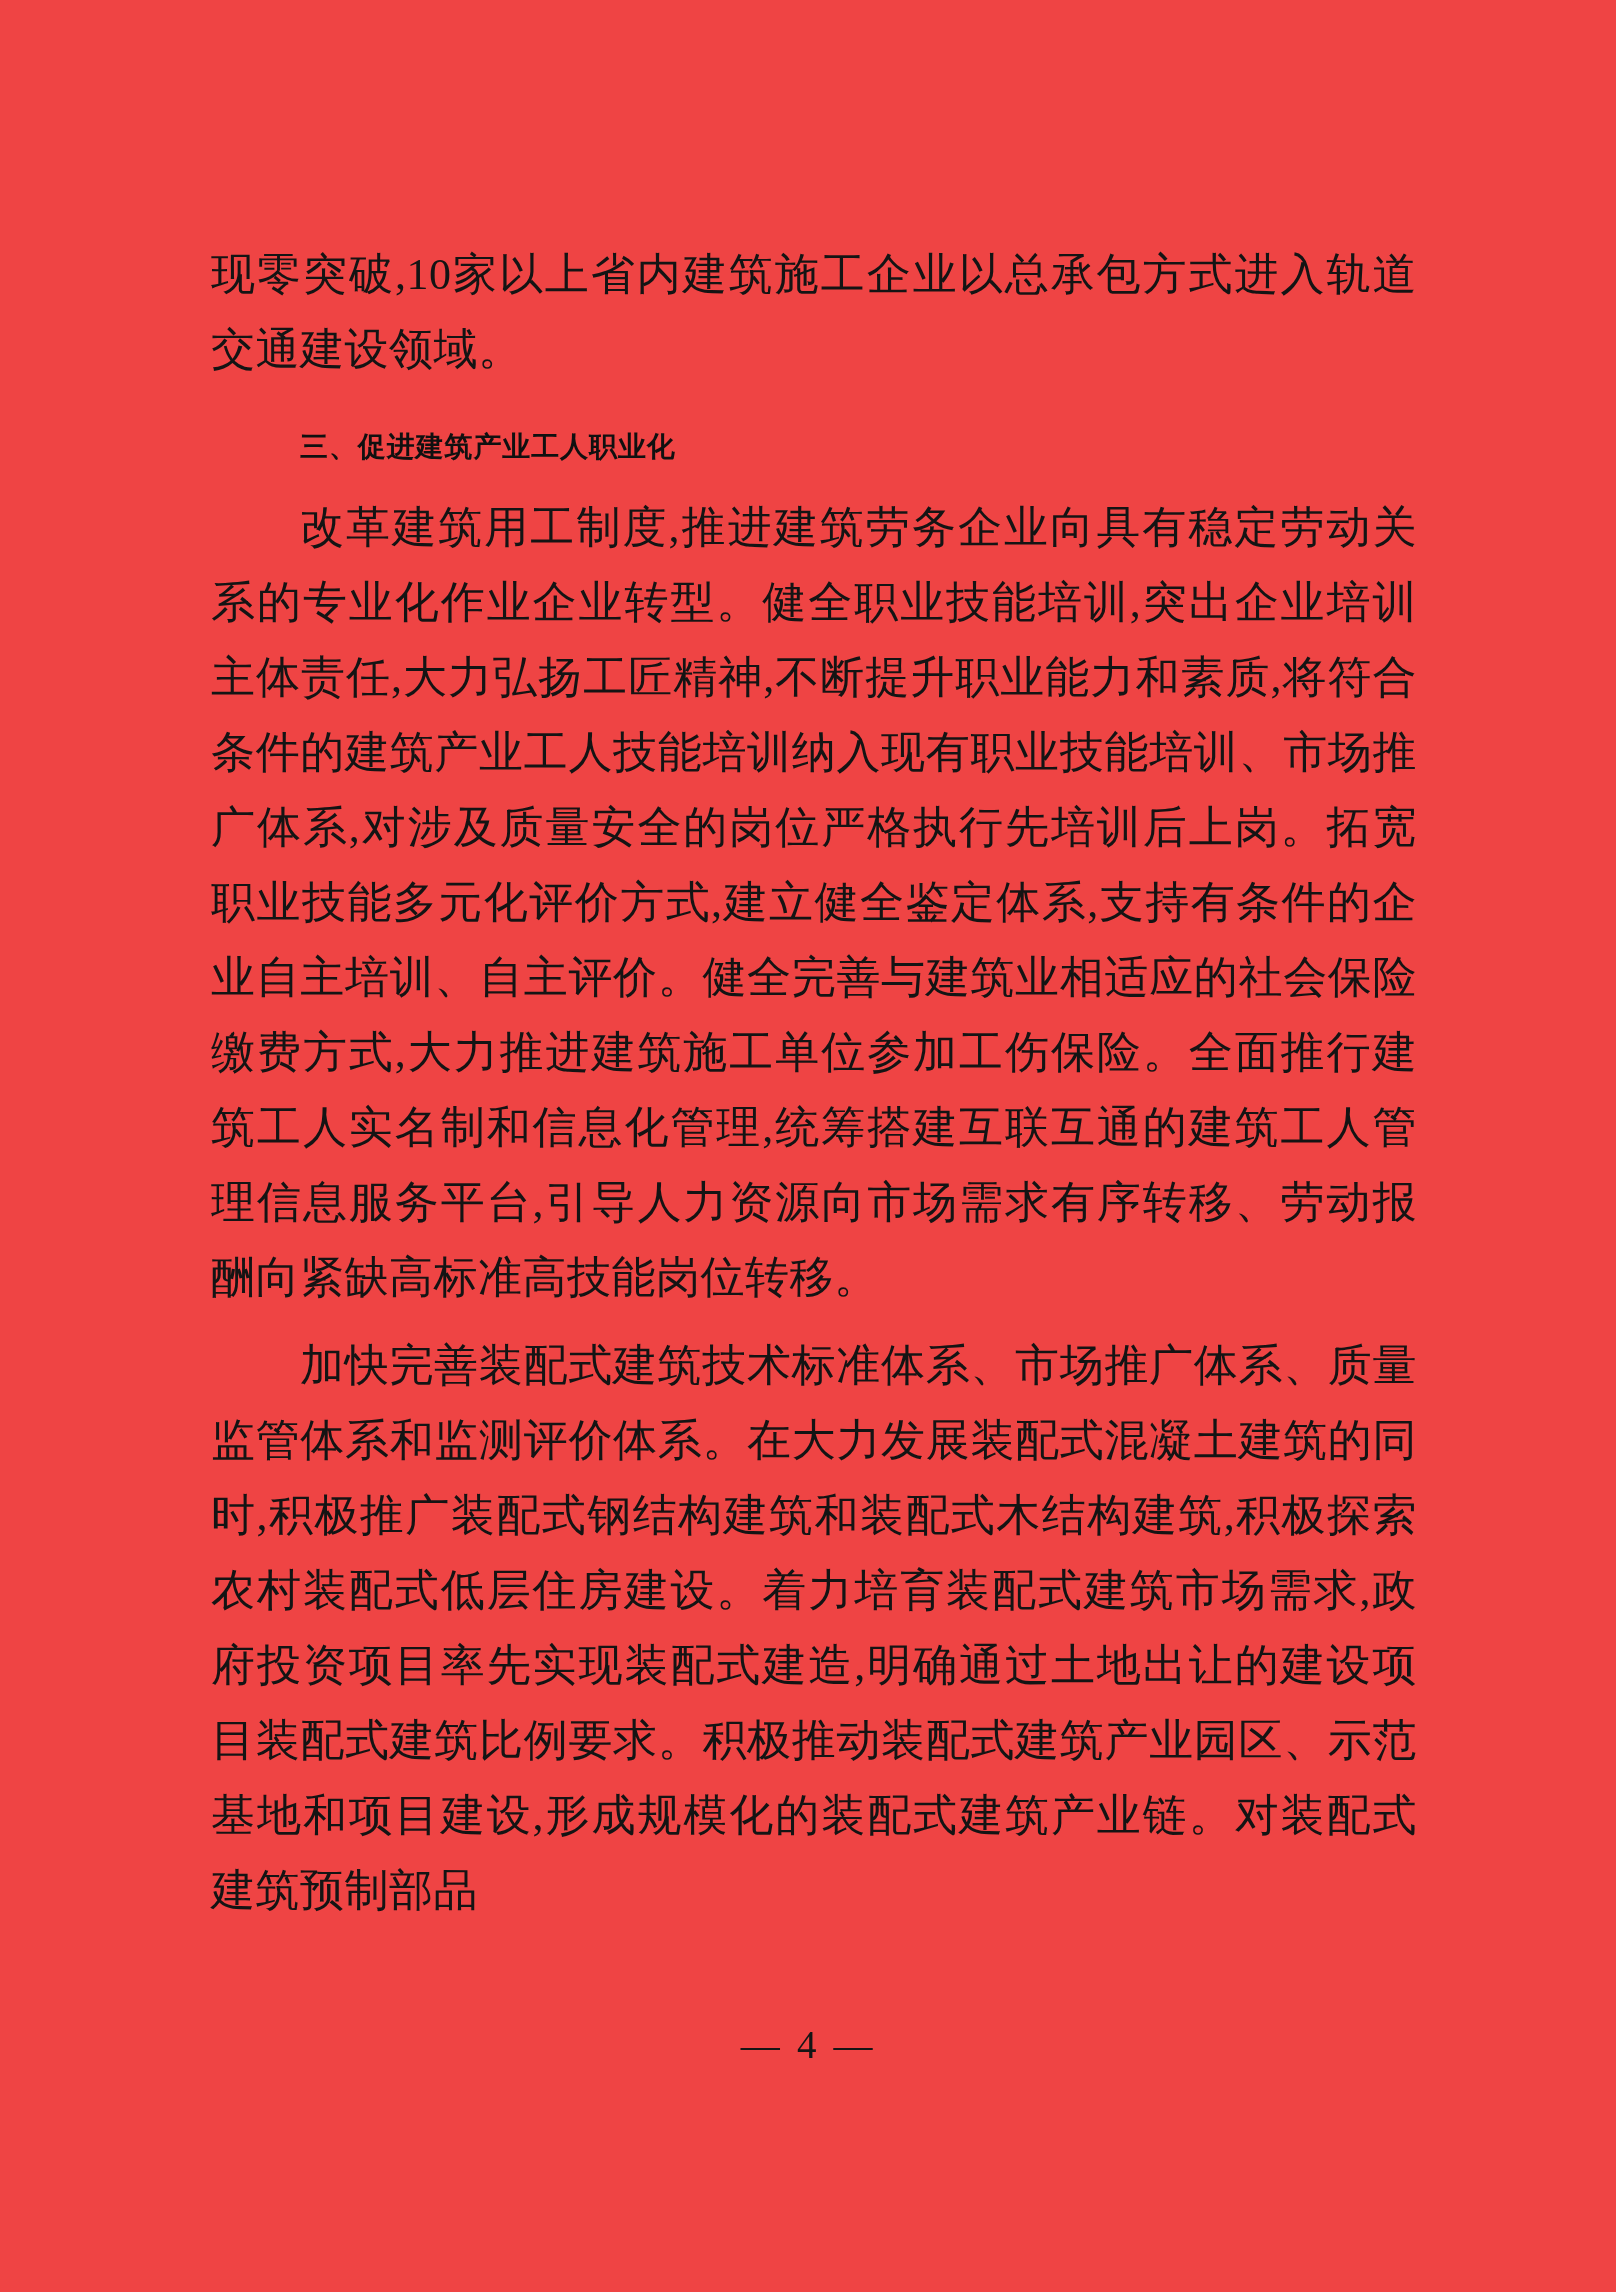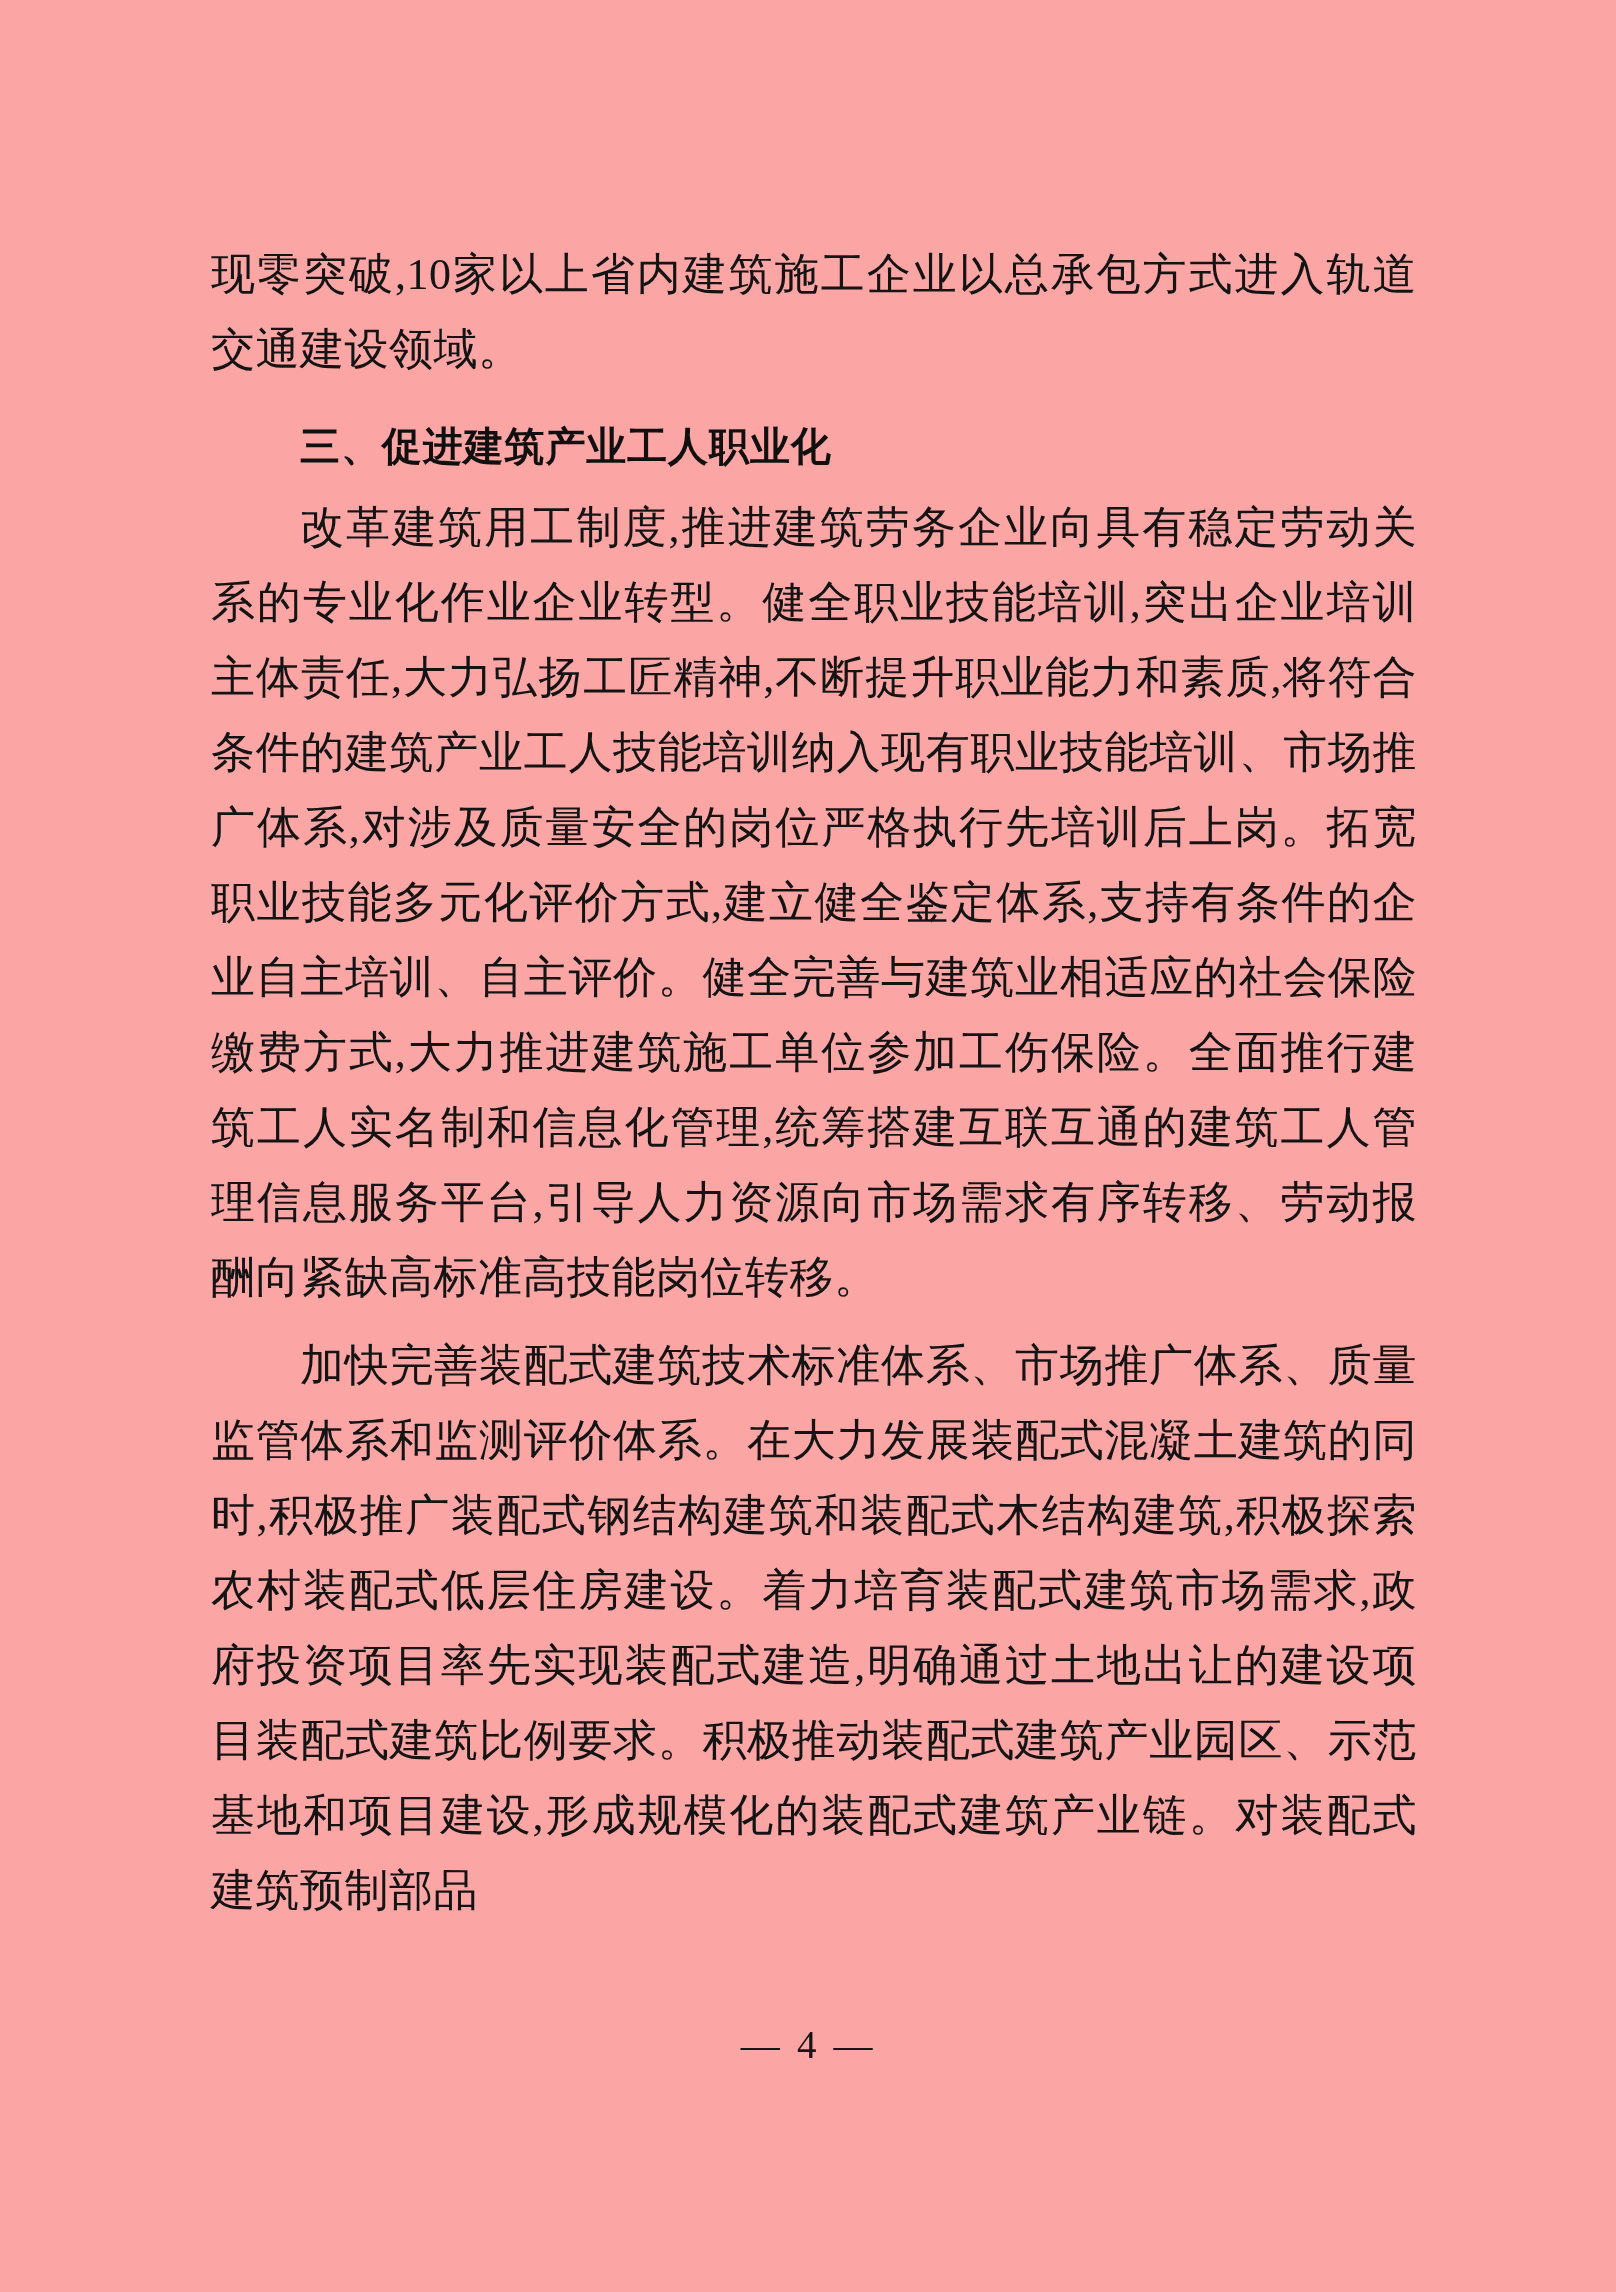--- a/index.html
+++ b/index.html
@@ -4,21 +4,21 @@
 <style>
   html, body {
     margin: 0;
     padding: 0;
     background: #ffffff;
   }
   .page {
     position: relative;
     width: 1617px;
     height: 2293px;
-    background: #fca5a5;
+    background: #ef4444;
     box-sizing: border-box;
     font-family: "Liberation Serif", "DejaVu Serif", serif;
     color: #111111;
     overflow: hidden;
   }
   .content {
     position: absolute;
     left: 211px;
     top: 237px;
     width: 1206px;
@@ -30,21 +30,21 @@
     text-align: justify;
     text-align-last: left;
     margin: 0 0 0 0;
     color: #141414;
     font-family: "Liberation Serif", "DejaVu Serif", serif;
   }
   .para.indent {
     text-indent: 89px;
   }
   .heading {
-    font-size: 40px;
+    font-size: 28px;
     line-height: 75px;
     font-weight: bold;
     color: #101010;
     margin: 9.3px 0 5.6px 0;
     text-indent: 89px;
     font-family: "DejaVu Sans", "Liberation Sans", sans-serif;
     letter-spacing: 0.9px;
   }
   .block-gap {
     height: 13px;

